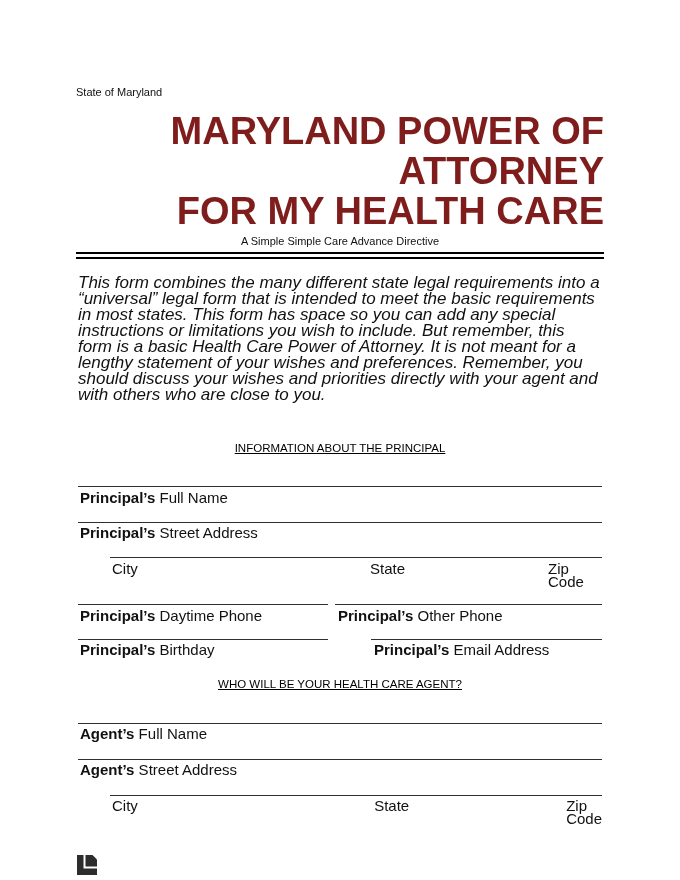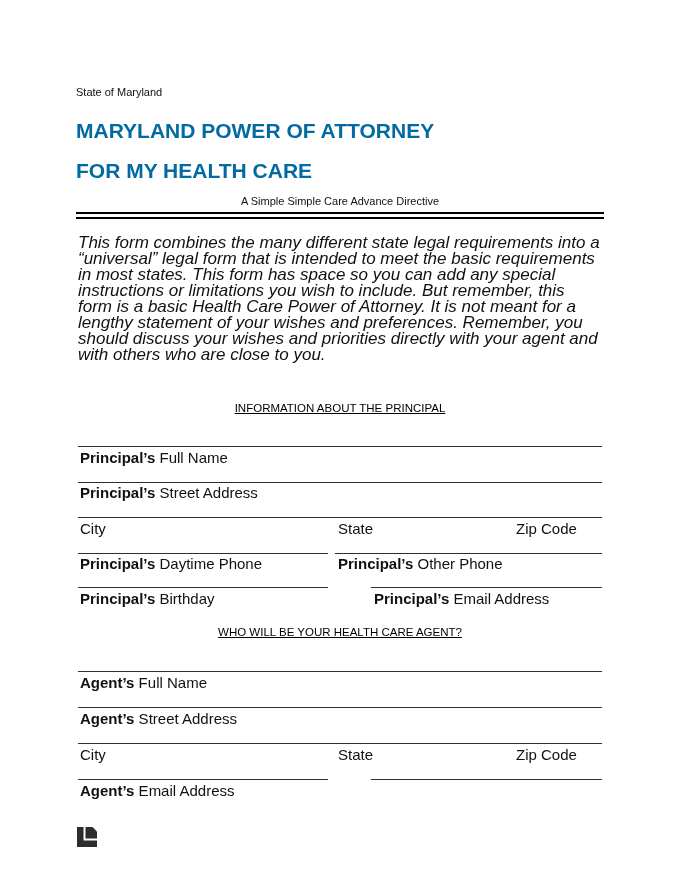--- a/index.html
+++ b/index.html
@@ -8,22 +8,22 @@
     width: 680px; height: 880px;
     position: relative; overflow: hidden;
     font-family: "Liberation Sans", "DejaVu Sans", sans-serif;
     color: #1a1a1a;
   }
   .content { position: absolute; left: 76px; top: 4px; width: 528px; }
 
   .state-label { margin-top: 82px; font-size: 11px; line-height: 13px; color: #111; }
 
   .doc-title {
-    margin-top: 12px; text-align: left;
-    font-size: 21px; line-height: 40px; font-weight: bold; color: #0369a1;
+    margin-top: 12px; text-align: right;
+    font-size: 38px; line-height: 40px; font-weight: bold; color: #7f1d1d;
   }
   .doc-subtitle { margin-top: 4px; text-align: center; font-size: 11px; line-height: 13px; color: #111; }
 
   .double-rule {
     margin-top: 4px; height: 7px;
     border-top: 2.5px solid #000; border-bottom: 2.5px solid #000;
   }
 
   .intro {
     margin: 16px 2px 16px 2px;
@@ -39,21 +39,21 @@
 
   .fields { margin: 0 2px; }
   .fields-principal { margin-top: 31px; }
   .fields-agent { margin-top: 32px; }
 
   .frow { margin-bottom: 16.5px; }
   .fields-agent .frow { margin-bottom: 17px; }
   .frow:last-child { margin-bottom: 0; gap: 36px; }
 
   .frow.full { border-top: 1.5px solid #2f2f2f; }
-  .frow.three { border-top: 1.5px solid #2f2f2f; display: flex; }
+  .frow.three { border-top: 1.5px solid #2f2f2f; display: flex; margin-left: 32px; }
   .frow.two { display: flex; }
   .frow.two .fcell { border-top: 1.5px solid #2f2f2f; }
 
   .fcell { padding-top: 3.5px; min-height: 18px; }
   .frow.two .c1 { width: 250px; margin-right: 7px; }
   .frow.two .c2 { flex: 1; }
   .frow.three .c1 { width: 257px; }
   .frow.three .c2 { width: 178px; }
   .frow.three .c3 { flex: 1; }
 
@@ -151,28 +151,20 @@
       </div>
       <div class="fcell c2">
         <div class="flabel"><b></b><span>State</span></div>
       </div>
       <div class="fcell c3">
         <div class="flabel"><b></b><span>Zip Code</span></div>
       </div>
     </div>
 
 
-    <div class="frow two">
-      <div class="fcell c1">
-        <div class="flabel"><b>Agent’s</b><span> Email Address</span></div>
-      </div>
-      <div class="fcell c2">
-        <div class="flabel"><b></b><span></span></div>
-      </div>
-    </div>
 
   </div>
 
   <div class="logo">
     <svg width="22" height="22" viewBox="0 0 22 22">
       <path d="M1 1 H7.5 V14.5 H21 V21 H1 Z" fill="#2d2d2d"></path>
       <path d="M9.5 1 H16.5 L21 5.5 V12.5 H9.5 Z" fill="#2d2d2d"></path>
     </svg>
   </div>
 

